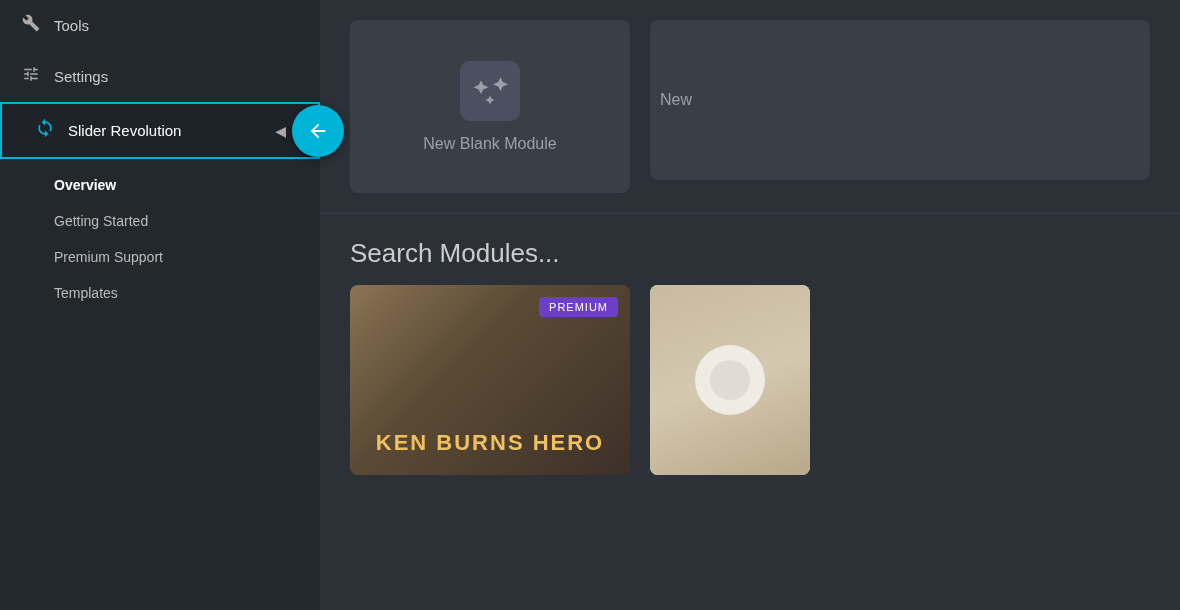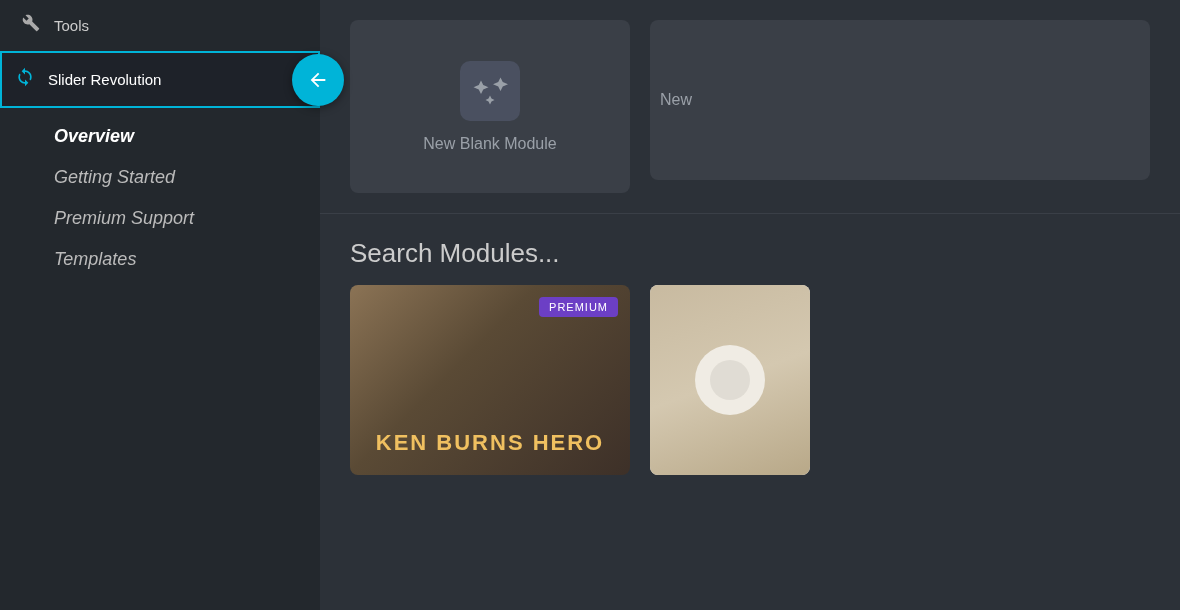--- a/index.html
+++ b/index.html
@@ -38,21 +38,21 @@
       color: #aaa;
       width: 22px;
       text-align: center;
       flex-shrink: 0;
     }
 
     
     .sidebar-item-slider-revolution {
       display: flex;
       align-items: center;
-      padding: 14px 12px;
+      padding: 14px 32px;
       background: #1e2229;
       border: 2px solid #00b4d8;
       color: #fff;
       cursor: pointer;
       font-size: 15px;
       gap: 12px;
       position: relative;
       margin: 0;
     }
 
@@ -103,23 +103,22 @@
     
     .sidebar-submenu {
       display: flex;
       flex-direction: column;
       padding: 8px 0;
     }
 
     .submenu-item {
       padding: 10px 20px 10px 54px;
       color: #bbb;
-      font-size: 18px;
-      cursor: pointer;
-      font-style: italic;
+      font-size: 14px;
+      cursor: pointer;
     }
     .submenu-item.active {
       color: #fff;
       font-weight: 700;
     }
 
     
     .main-content {
       flex: 1;
       background: #2c3138;
@@ -304,20 +303,28 @@
 
   <div class="sidebar-item">
     <span class="icon">
       <svg width="18" height="18" viewBox="0 0 24 24" fill="#aaa">
         <path d="M22.7 19l-9.1-9.1c.9-2.3.4-5-1.5-6.9-2-2-5-2.4-7.4-1.3L9 6 6 9 1.6 4.7C.4 7.1.9 10.1 2.9 12.1c1.9 1.9 4.6 2.4 6.9 1.5l9.1 9.1c.4.4 1 .4 1.4 0l2.3-2.3c.5-.4.5-1.1.1-1.4z"></path>
       </svg>
     </span>
     <span>Tools</span>
   </div>
 
+  <div class="sidebar-item">
+    <span class="icon">
+      <svg width="18" height="18" viewBox="0 0 24 24" fill="#aaa">
+        <path d="M3 17v2h6v-2H3zM3 5v2h10V5H3zm10 16v-2h8v-2h-8v-2h-2v6h2zM7 9v2H3v2h4v2h2V9H7zm14 4v-2H11v2h10zm-6-4h2V7h4V5h-4V3h-2v6z"></path>
+      </svg>
+    </span>
+    <span>Settings</span>
+  </div>
 
   <div class="sidebar-item-slider-revolution" style="position: relative;">
     <span class="slider-rev-icon">
       <svg width="20" height="20" viewBox="0 0 24 24" fill="#00b4d8">
         <path d="M12 4V1L8 5l4 4V6c3.31 0 6 2.69 6 6 0 1.01-.25 1.97-.7 2.8l1.46 1.46C19.54 15.03 20 13.57 20 12c0-4.42-3.58-8-8-8zm0 14c-3.31 0-6-2.69-6-6 0-1.01.25-1.97.7-2.8L5.24 7.74C4.46 8.97 4 10.43 4 12c0 4.42 3.58 8 8 8v3l4-4-4-4v3z"></path>
       </svg>
     </span>
     <span class="slider-rev-label">Slider Revolution</span>
     <span class="chevron-left">◀</span>
 

